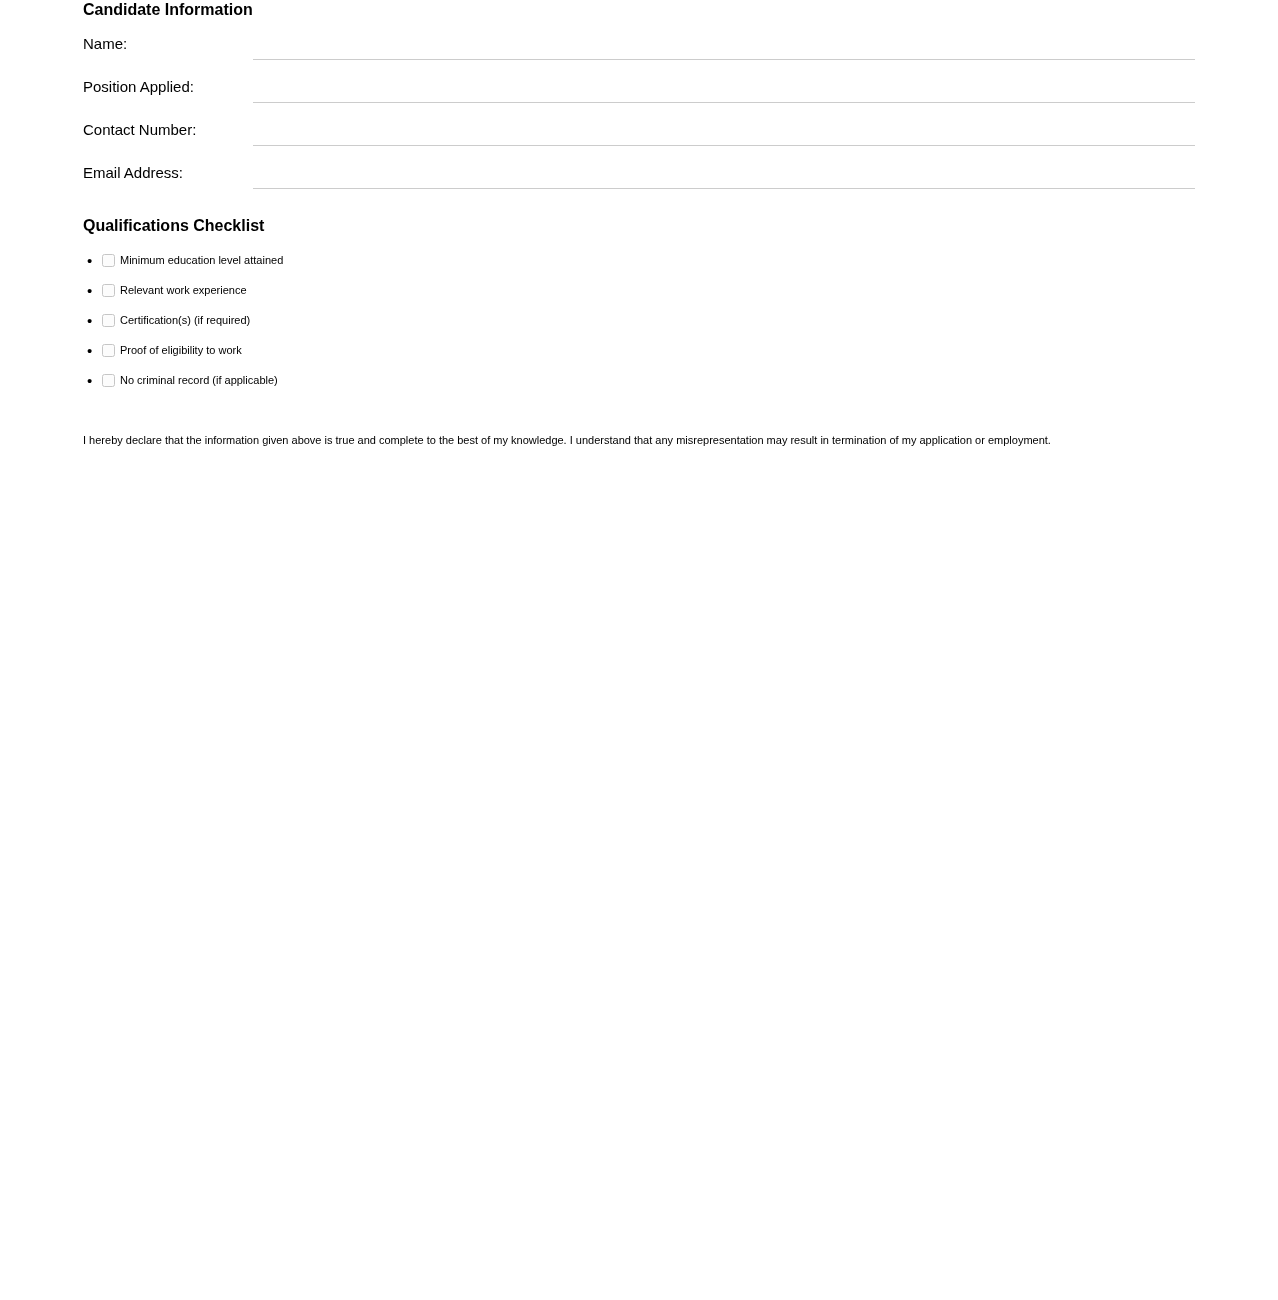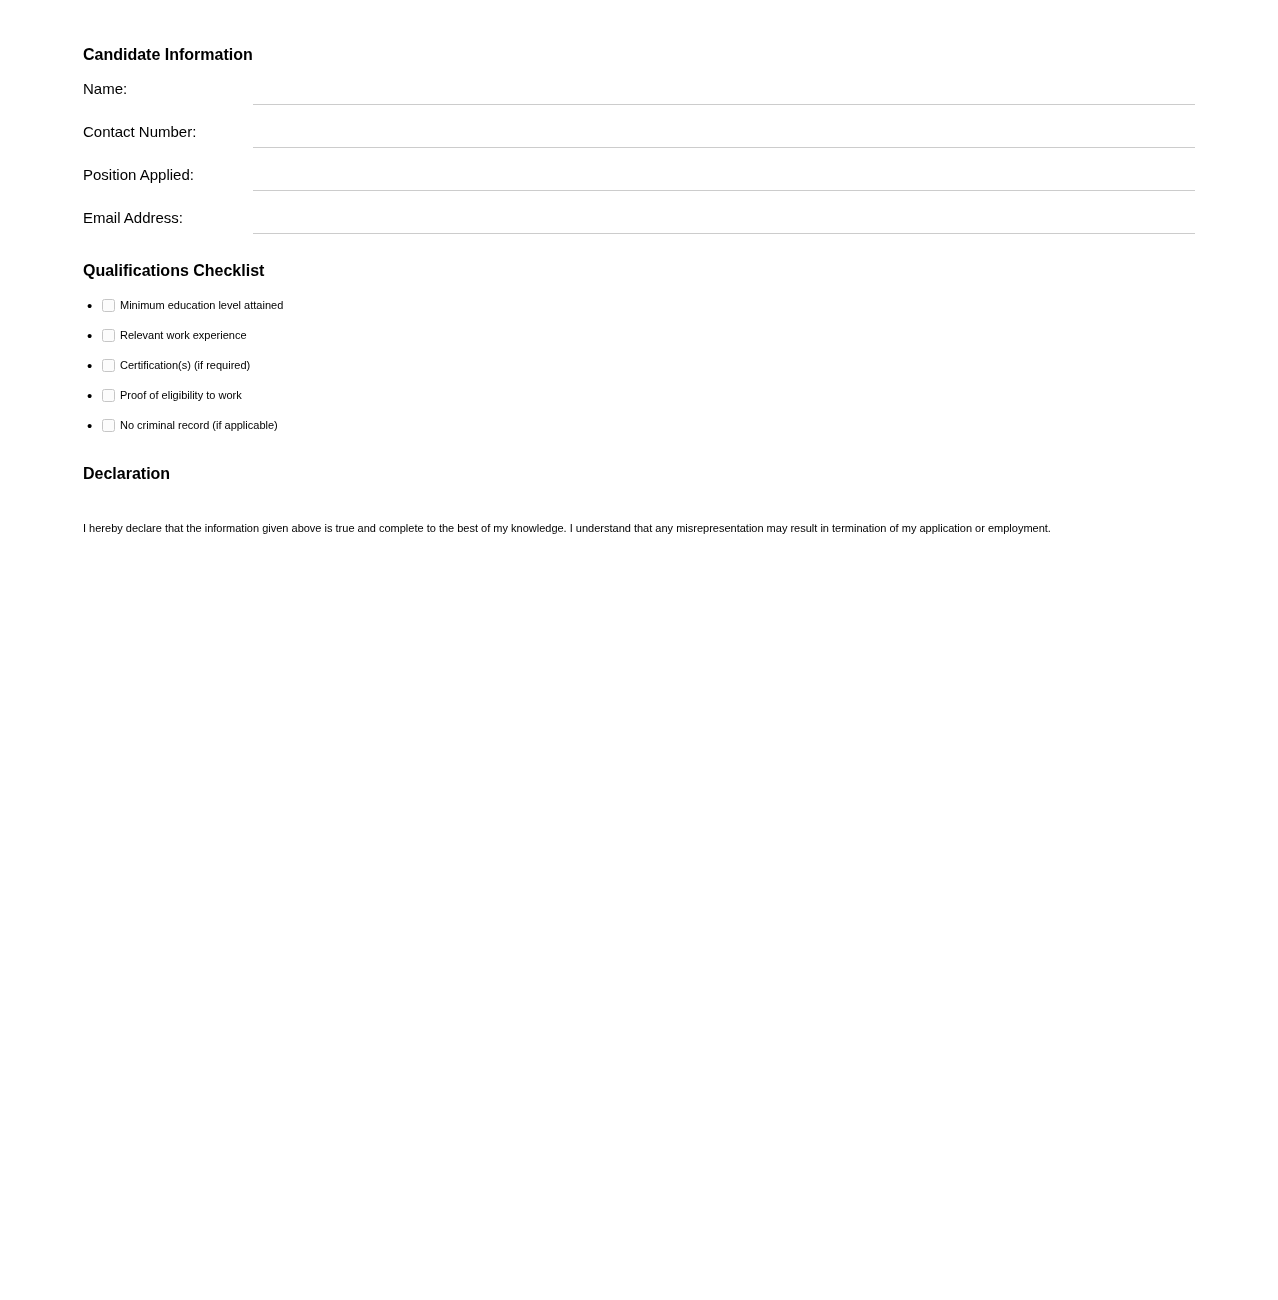--- a/index.html
+++ b/index.html
@@ -22,21 +22,21 @@
     font-size: 23px;
     line-height: 26px;
     font-weight: bold;
     text-align: center;
   }
   .section-heading {
     font-size: 16px;
     line-height: 19px;
     font-weight: bold;
   }
-  .h-candidate { margin-top: 45px; }
+  .h-candidate { }
   .fields { margin-top: 3px; }
   .field-row {
     display: flex;
     height: 43px;
   }
   .field-label {
     width: 170px;
     align-self: center;
     font-size: 15px;
     line-height: 22px;
@@ -117,25 +117,25 @@
 
 
   <section>
     <h2 class="section-heading h-candidate">Candidate Information</h2>
     <div class="fields">
       <div class="field-row">
         <span class="field-label">Name:</span>
         <div class="field-line"></div>
       </div>
       <div class="field-row">
-        <span class="field-label">Contact Number:</span>
+        <span class="field-label">Position Applied:</span>
         <div class="field-line"></div>
       </div>
       <div class="field-row">
-        <span class="field-label">Position Applied:</span>
+        <span class="field-label">Contact Number:</span>
         <div class="field-line"></div>
       </div>
       <div class="field-row">
         <span class="field-label">Email Address:</span>
         <div class="field-line"></div>
       </div>
     </div>
   </section>
 
   <section>
@@ -163,18 +163,17 @@
       </li>
       <li class="check-item">
         <span class="bullet">•</span>
         <input type="checkbox" class="checkbox" style="">
         <span class="check-label">No criminal record (if applicable)</span>
       </li>
     </ul>
   </section>
 
   <section>
-    <h2 class="section-heading h-declaration">Declaration</h2>
     <p class="declaration-text">I hereby declare that the information given above is true and complete to the best of my knowledge. I understand that any misrepresentation may result in termination of my application or employment.</p>
   </section>
 
 
 </div>
 
 </body></html>

